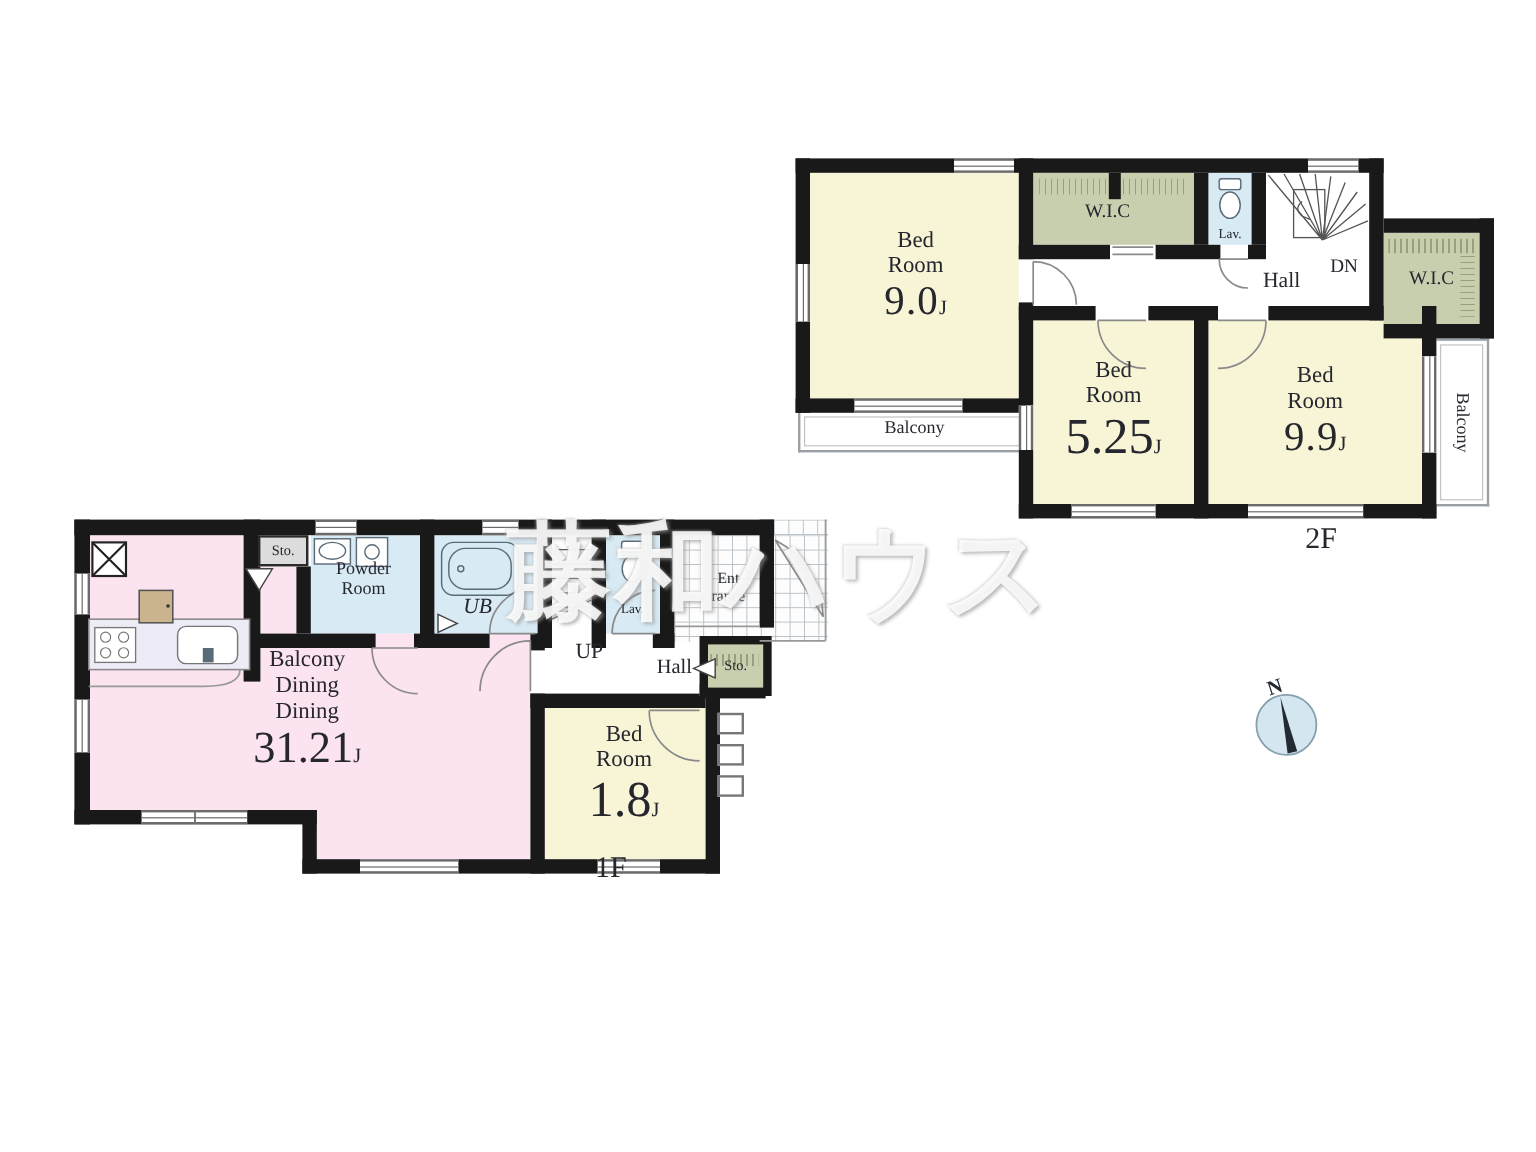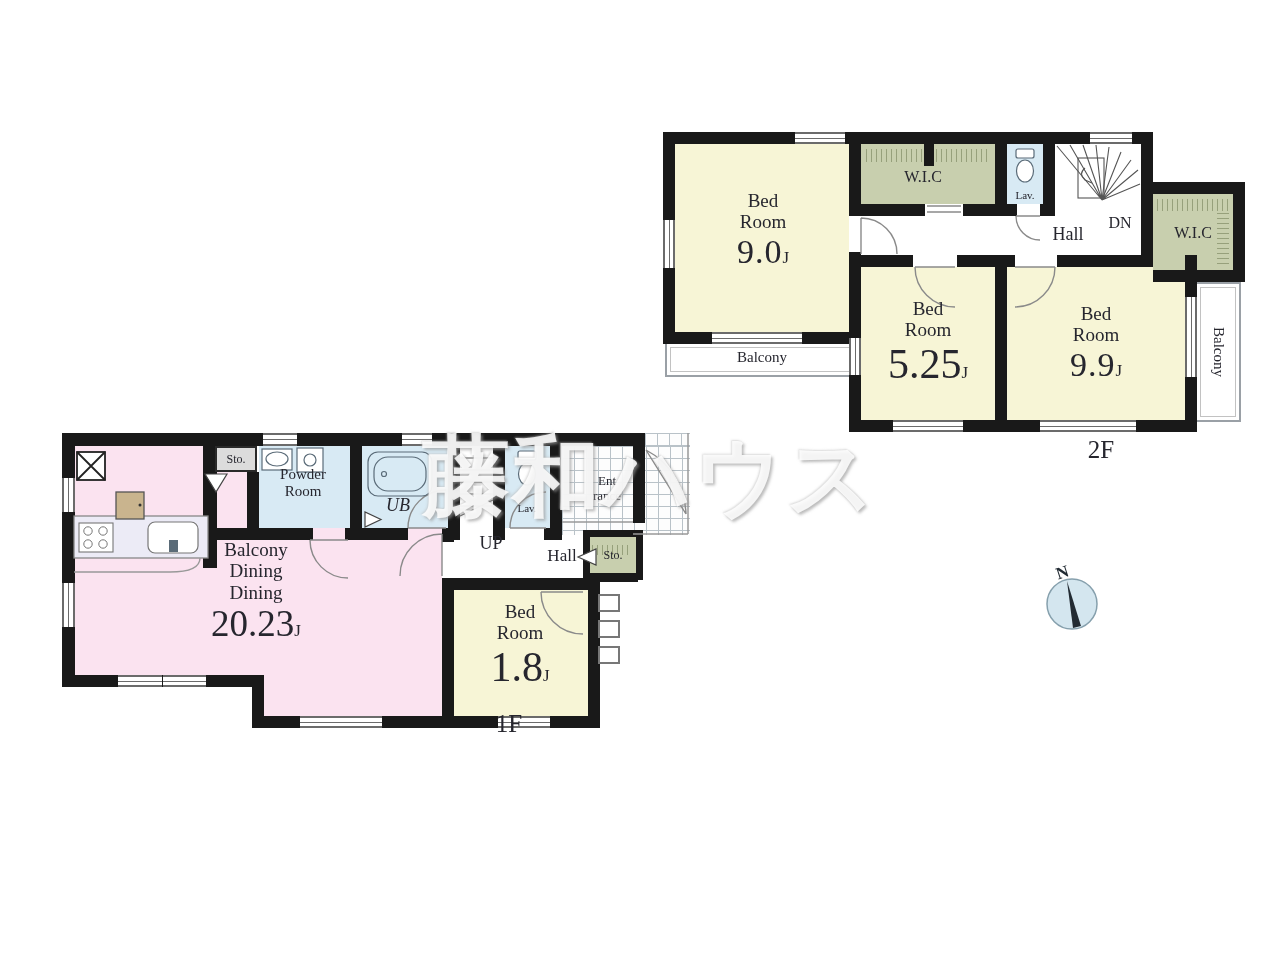--- a/index.html
+++ b/index.html
@@ -166,21 +166,21 @@
   <div class="win-h" style="left:300px;top:716px;width:82px;height:12px;"></div>
   <div class="win-h" style="left:498px;top:716px;width:52px;height:12px;"></div>
   <div class="shutter" style="left:598px;top:594px;width:22px;height:18px;"></div>
   <div class="shutter" style="left:598px;top:620px;width:22px;height:18px;"></div>
   <div class="shutter" style="left:598px;top:646px;width:22px;height:18px;"></div>
 
   <div class="lbl" style="left:256px;top:592px;">
     <span class="ln">Balcony</span>
     <span class="ln">Dining</span>
     <span class="ln">Dining</span>
-    <span class="ln"><span class="sz-xl">20.23</span><span class="un">J</span></span>
+    <span class="ln"><span class="sz-xl">31.21</span><span class="un">J</span></span>
   </div>
   <div class="lbl" style="left:520px;top:646px;">
     <span class="ln">Bed</span>
     <span class="ln">Room</span>
     <span class="ln"><span class="sz-md">1.8</span><span class="un">J</span></span>
   </div>
   <div class="lbl" style="left:303px;top:483px;">
     <span class="ln-sm">Powder</span>
     <span class="ln-sm">Room</span>
   </div>

